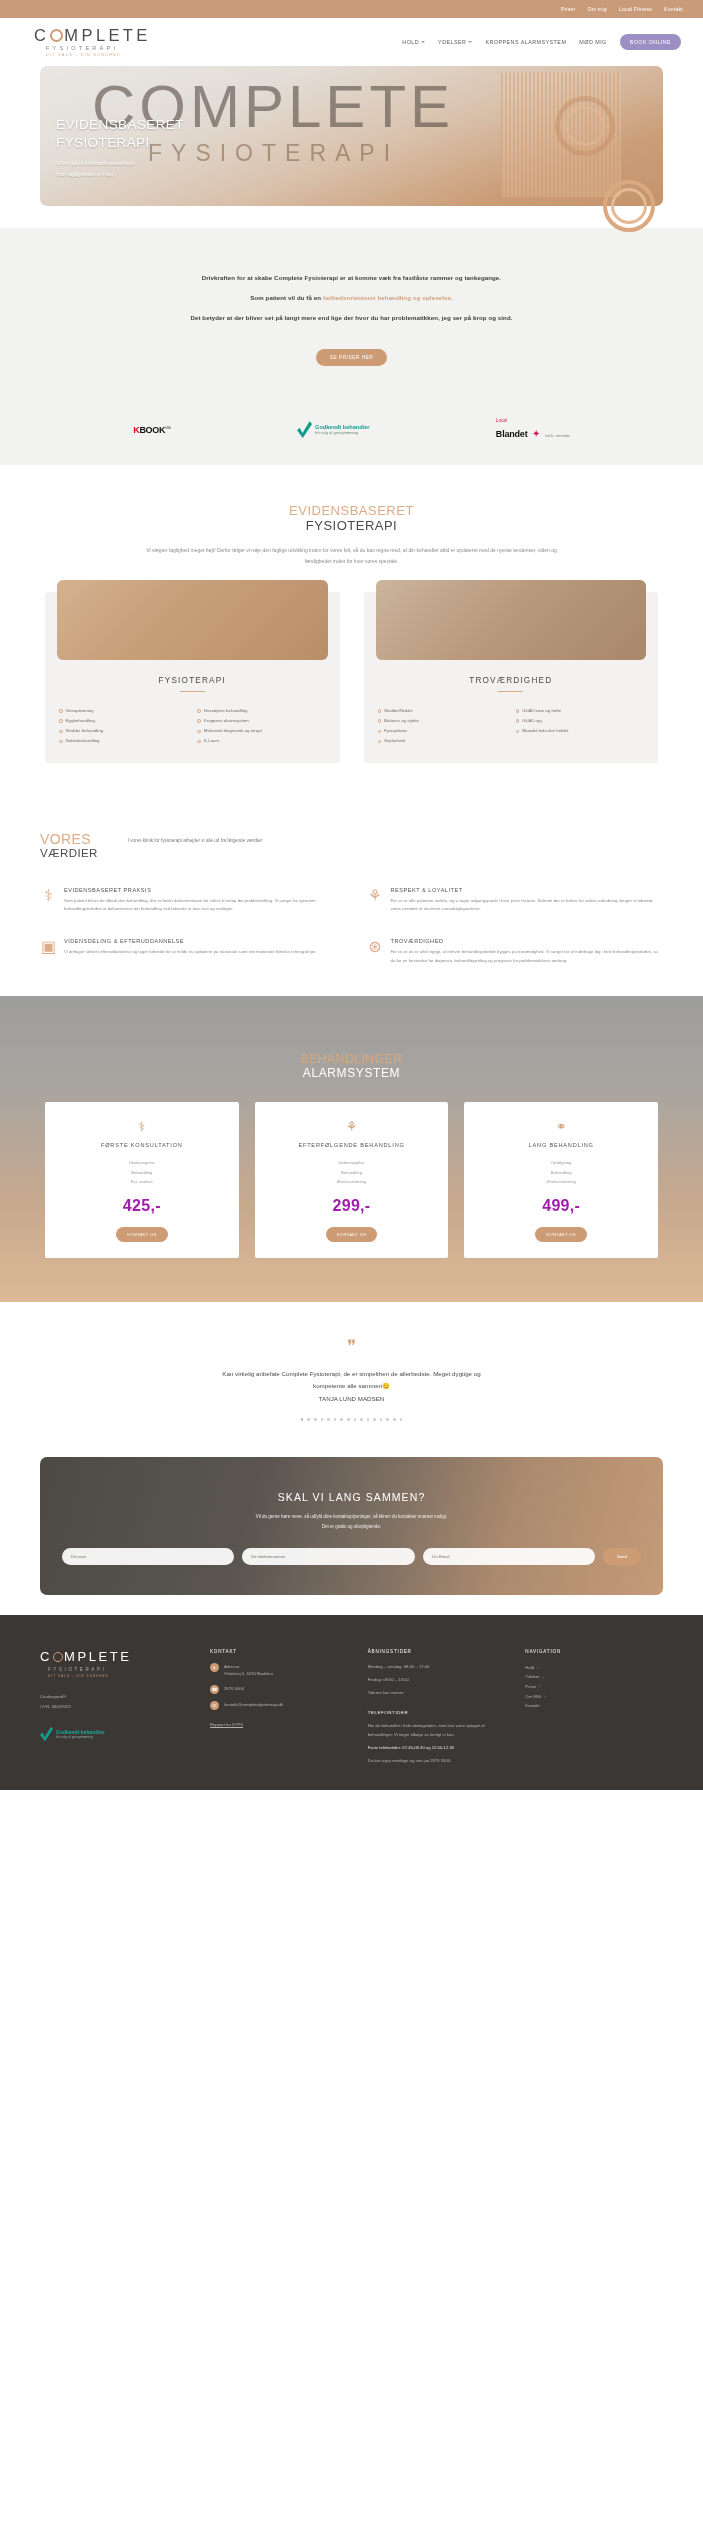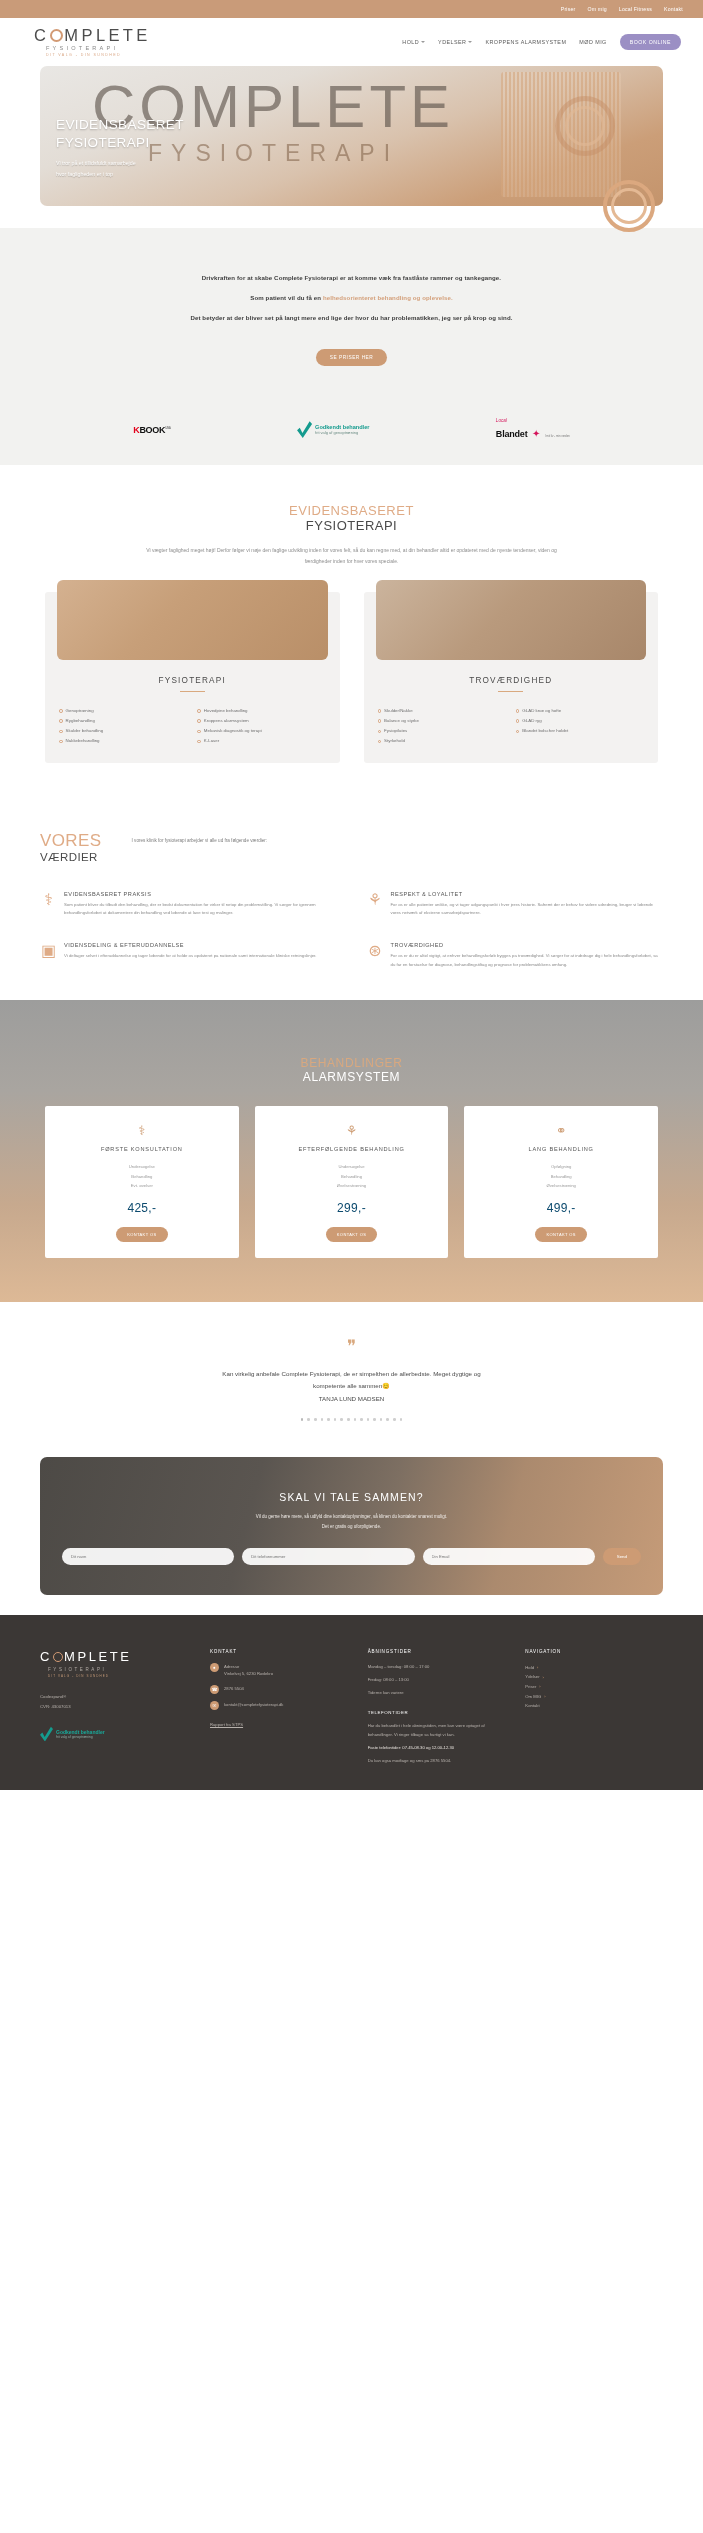--- a/index.html
+++ b/index.html
@@ -246,21 +246,21 @@
   .card-list { display:flex; padding:14px 14px 0; gap:10px; }
   .card-col { flex:1; }
   .card-li {
     display:flex; align-items:center; gap:3px;
     font-size:4.4px; color:#6f6f6f; line-height:2.3;
   }
   .ring { width:3.6px;height:3.6px;border:.7px solid #d6a17a;border-radius:50%;flex:none; }
   
   .values { padding:34px 40px 30px; position:relative; overflow:hidden; }
   .values-head { display:flex; gap:30px; align-items:flex-start; }
-  .values-title .t1 { font-size:17px; color:#dfab86; letter-spacing:.4px; }
+  .values-title .t1 { font-size:14px; color:#dfab86; letter-spacing:.4px; }
   .values-title .t2 { font-size:11.5px; color:#4a4a4a; letter-spacing:.4px; }
   .values-lead { font-size:4.6px; color:#7d7d7d; padding-top:7px; }
   .values-grid {
     display:grid; grid-template-columns:1fr 1fr;
     gap:24px 30px; margin-top:28px;
   }
   .value { display:flex; gap:7px; }
   .v-icon {
     width:17px;height:17px;flex:none;
     color:#dfab86;
@@ -276,21 +276,21 @@
   .prices-head .p1 { font-size:12px; color:#d8a87f; letter-spacing:.6px; }
   .prices-head .p2 { font-size:12px; color:#ffffff; letter-spacing:.6px; }
   .price-cards { display:flex; gap:16px; padding:22px 45px 0; }
   .pcard { flex:1; background:#fff; border-radius:2px; padding:18px 10px 16px; }
   .p-icon { font-size:13px; color:#cf9f77; line-height:1; }
   .p-title {
     font-size:5.6px; letter-spacing:.8px; color:#555;
     margin-top:8px; line-height:1.55;
   }
   .p-feats { margin-top:9px; font-size:4.2px; color:#9a9a9a; line-height:2.2; }
-  .p-amount { font-size:12px; color:#0c4a6e; margin-top:11px; letter-spacing:.3px; }
+  .p-amount { font-size:16px; color:#a21caf; margin-top:11px; letter-spacing:.3px;font-weight:bold; }
   .p-btn {
     display:inline-block; margin-top:12px;
     background:#cd9b74; color:#fff;
     font-size:4px; letter-spacing:.4px;
     padding:5px 11px; border-radius:11px; border:none;
   }
   
   .testi { background:#fff; padding:40px 0 36px; text-align:center; position:relative; }
   .quote-mark { font-size:17px; color:#d9a97f; line-height:.6; }
   .testi-text {
@@ -651,21 +651,21 @@
     <span class="dot"></span>
     <span class="dot"></span>
     <span class="dot"></span>
     <span class="dot"></span>
     <span class="dot"></span>
   </div>
 </div>
 
 <div class="contact-wrap">
   <div class="contact">
-    <h2>SKAL VI TALE SAMMEN?</h2>
+    <h2>SKAL VI LANG SAMMEN?</h2>
     <p>Vil du gerne høre mere, så udfyld dine kontaktoplysninger, så klinen du kontakter snarest muligt.</p>
     <p style="margin-top:0">Det er gratis og uforpligtende.</p>
     <div class="form">
       <input type="text" placeholder="Dit navn" style="">
       <input type="text" placeholder="Dit telefonnummer" style="">
       <input type="text" placeholder="Din Email" style="">
       <button class="send-btn">Send</button>
     </div>
   </div>
 </div>

